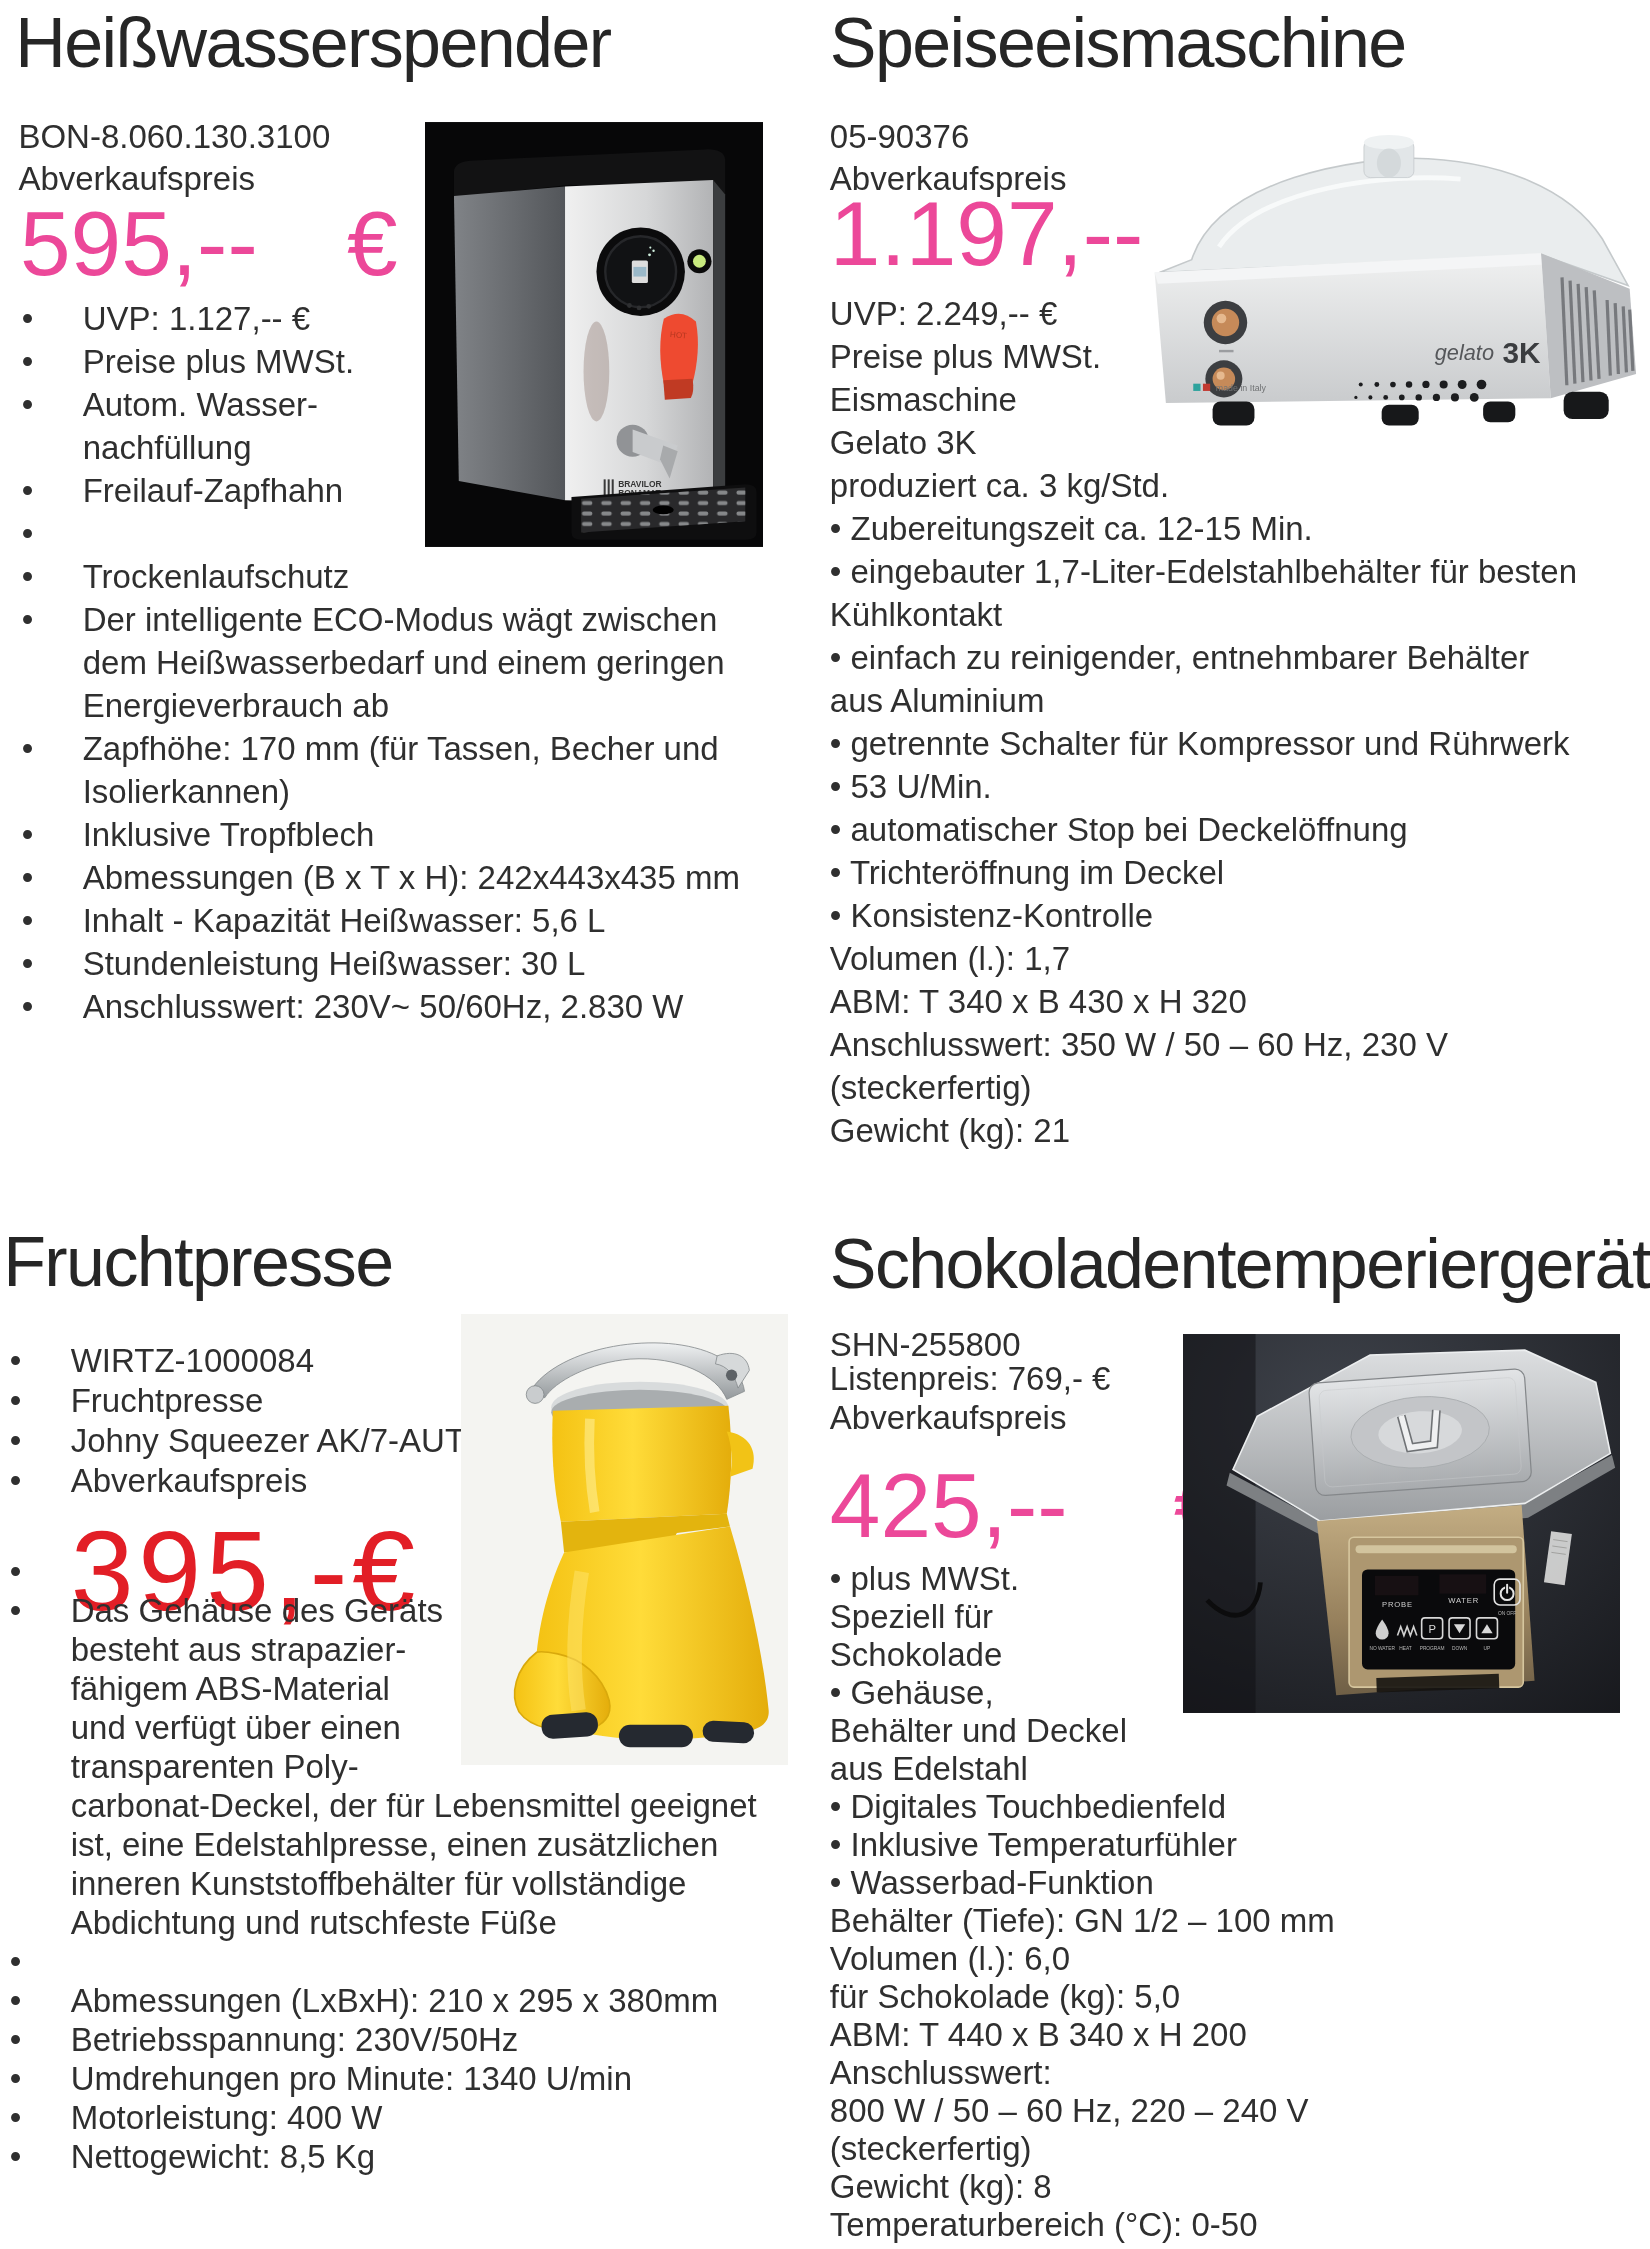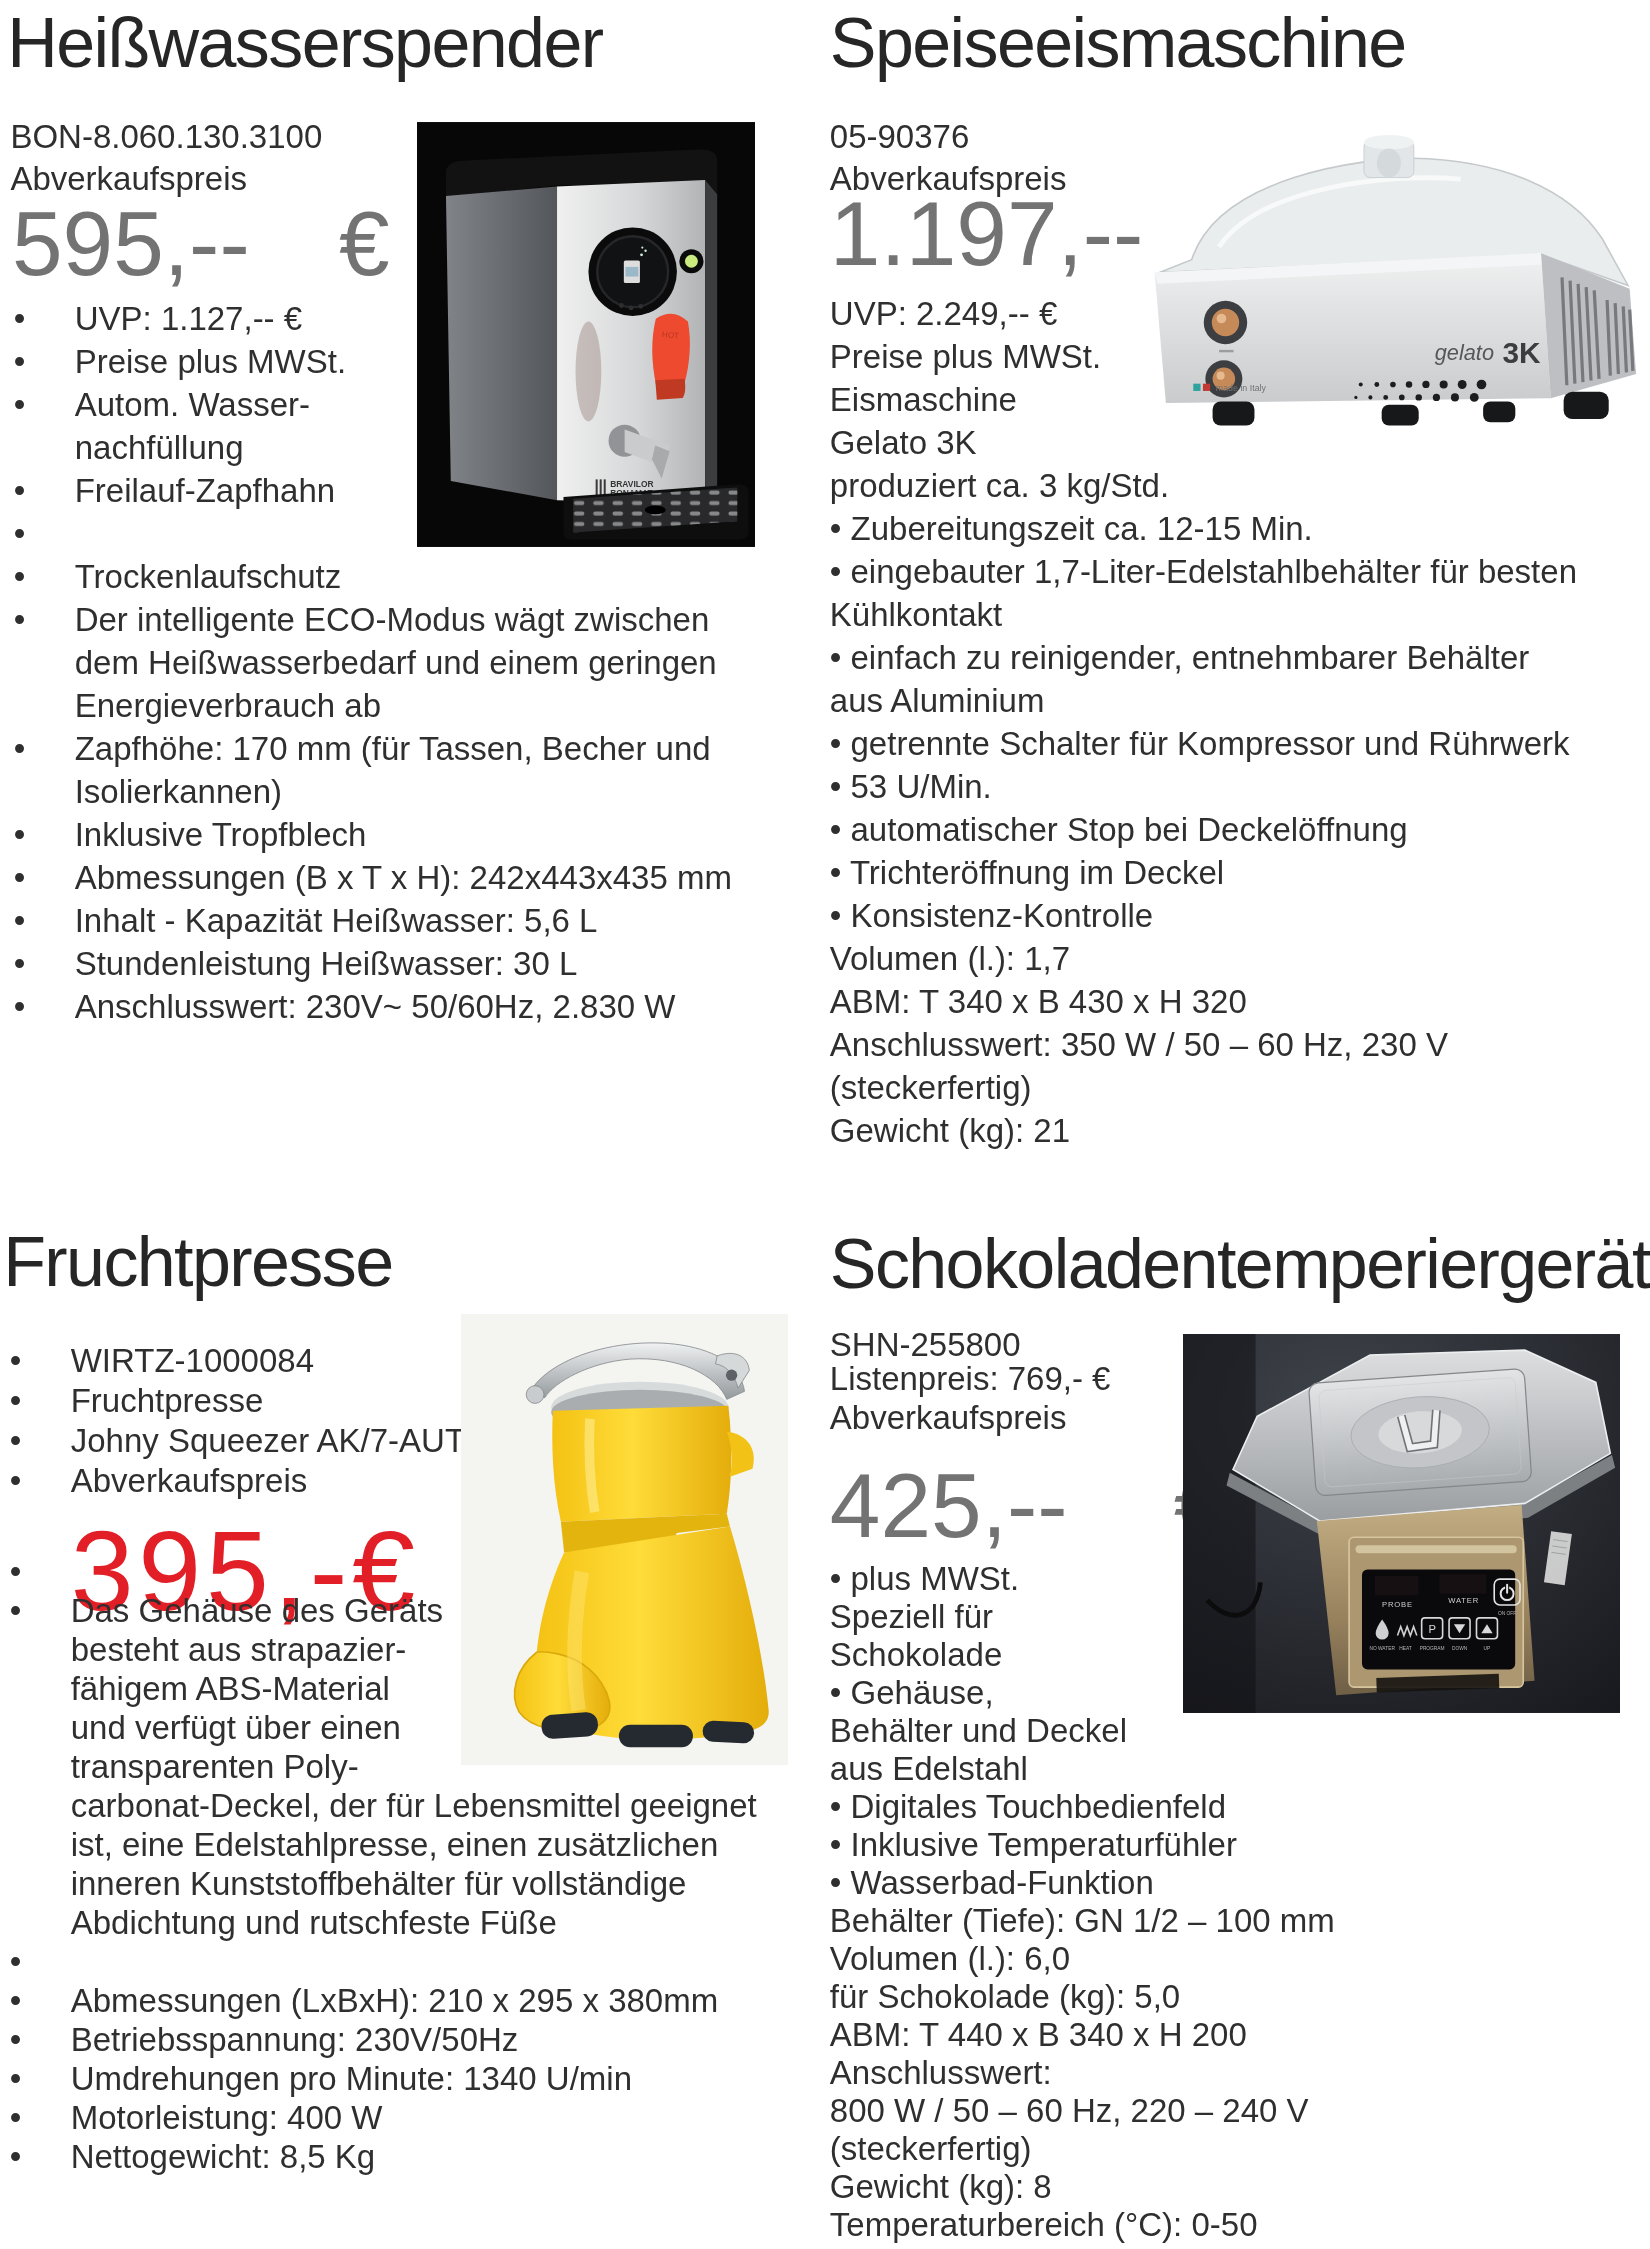--- a/index.html
+++ b/index.html
@@ -3,37 +3,37 @@
 <meta charset="utf-8">
 <style>
   html,body{margin:0;padding:0}
   body{width:1650px;height:2250px;position:relative;background:#ffffff;
        font-family:"Liberation Sans",sans-serif;color:#2f2f2f;overflow:hidden}
   .sec{position:absolute}
   .title{position:absolute;font-size:70px;color:#262626;letter-spacing:-1.6px;white-space:nowrap}
   .line{position:absolute;font-size:33px;white-space:pre}
   .block{position:absolute;font-size:33px;line-height:43px;white-space:pre}
   .block4{position:absolute;font-size:33px;line-height:38px;white-space:pre}
-  .price{position:absolute;font-size:91px;color:#737373;white-space:pre;word-spacing:64px}
+  .price{position:absolute;font-size:91px;color:#ec4899;white-space:pre;word-spacing:64px}
   .price3{font-size:113px;color:#e21e26;letter-spacing:4.8px;white-space:pre}
   .hlist{position:absolute;display:flex;flex-direction:column}
   .hitem{display:flex;align-items:flex-start}
   .blt{flex:0 0 61px;width:61px;font-size:33px;line-height:43px}
   .htxt{font-size:33px;line-height:43px;white-space:pre}
   .hl50 .blt,.hl50 .htxt{line-height:40px}
   .hl48 .blt,.hl48 .htxt{line-height:39px}
   .pricerow{position:absolute;display:flex;align-items:center}
   .pricerow .blt{line-height:97px}
   .photo{position:absolute}
   svg text{font-family:"Liberation Sans",sans-serif}
 </style>
 </head>
 <body>
 
-<div class="sec" style="left:4px;top:0;width:825px;height:1201px">
+<div class="sec" style="left:12px;top:0;width:825px;height:1201px">
   <div class="title" style="left:3.2px;top:3.2px">Heißwasserspender</div>
   <div class="line" style="left:6.4px;top:118px">BON-8.060.130.3100</div>
   <div class="line" style="left:6.4px;top:160px">Abverkaufspreis</div>
   <div class="price" style="left:8px;top:192px">595,-- €</div>
 
   <div class="hlist" style="left:9.7px;top:297px;width:809px">
     <div class="hitem">
         <span class="blt">•</span>
         <span class="htxt">UVP: 1.127,-- €</span>
       </div>

